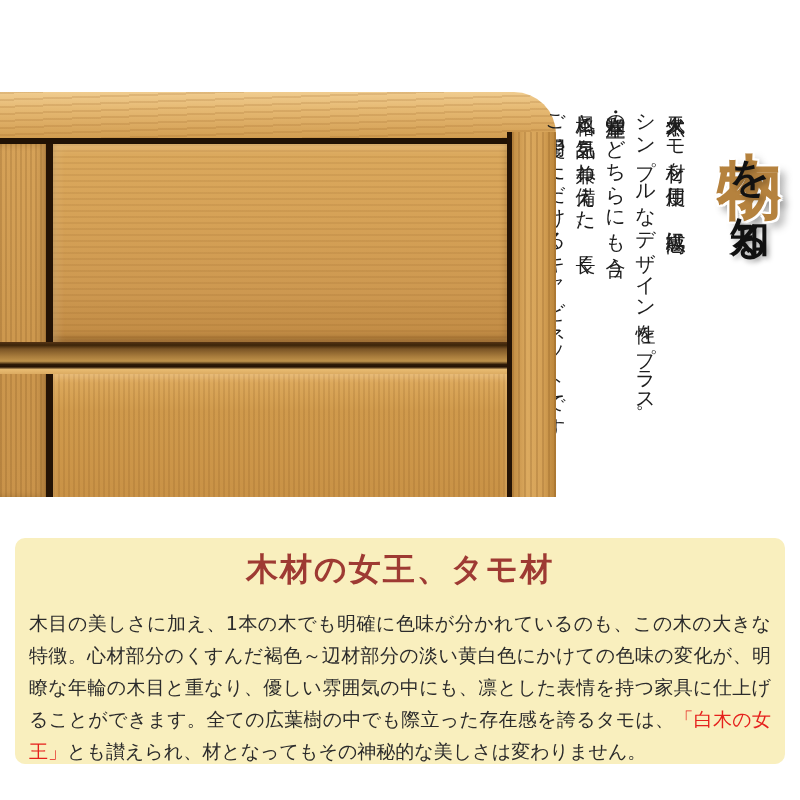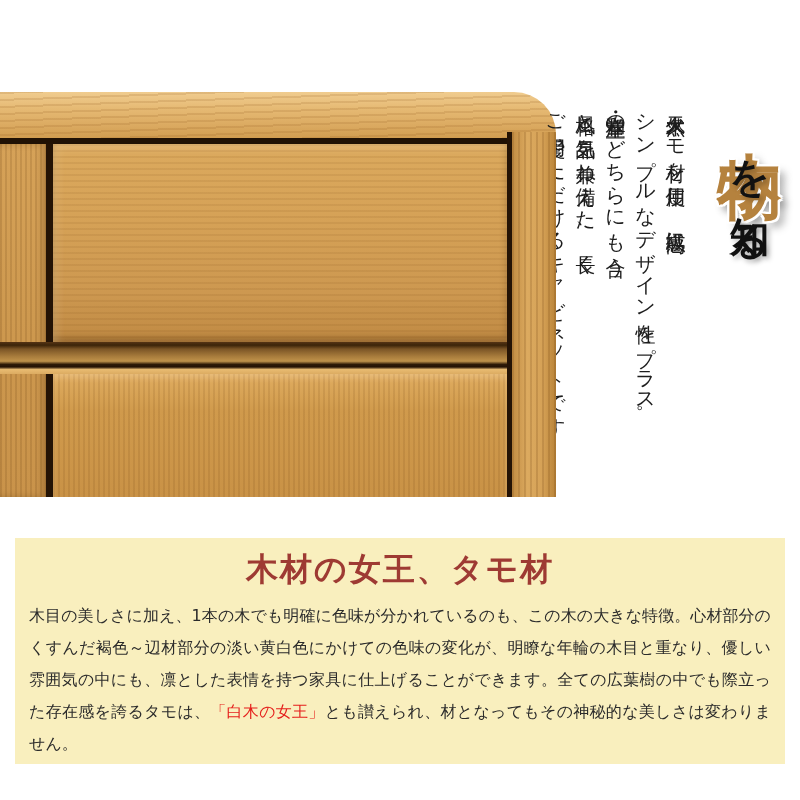--- a/index.html
+++ b/index.html
@@ -87,29 +87,29 @@
     text-shadow:3px 3px 5px rgba(0,0,0,0.25);
   }
   .v-line{
     font-size:20px;line-height:30px;letter-spacing:0.5px;
     white-space:nowrap;
   }
 
   
   .info-box{
     position:absolute;left:15px;top:538px;width:770px;height:226px;
-    background:#f9efbe;border-radius:0;box-sizing:border-box;
+    background:#f9efbe;border-radius:10px;box-sizing:border-box;
     padding:8px 14px 0 14px;
   }
   .info-title{
     text-align:center;font-weight:bold;font-size:32px;letter-spacing:2px;
     color:#9e3a33;margin:2px 0 0 0;
   }
   .info-body{
-    margin-top:8px;font-size:16px;line-height:32px;color:#2b2b2b;
+    margin-top:15px;font-size:19px;line-height:32px;color:#2b2b2b;
     text-align:justify;
   }
   .info-body .red{color:#e5201c;}
 </style>
 </head>
 <body>
 
 <div class="photo">
   <div class="drawer-area">
     <div class="left-strip"></div>

